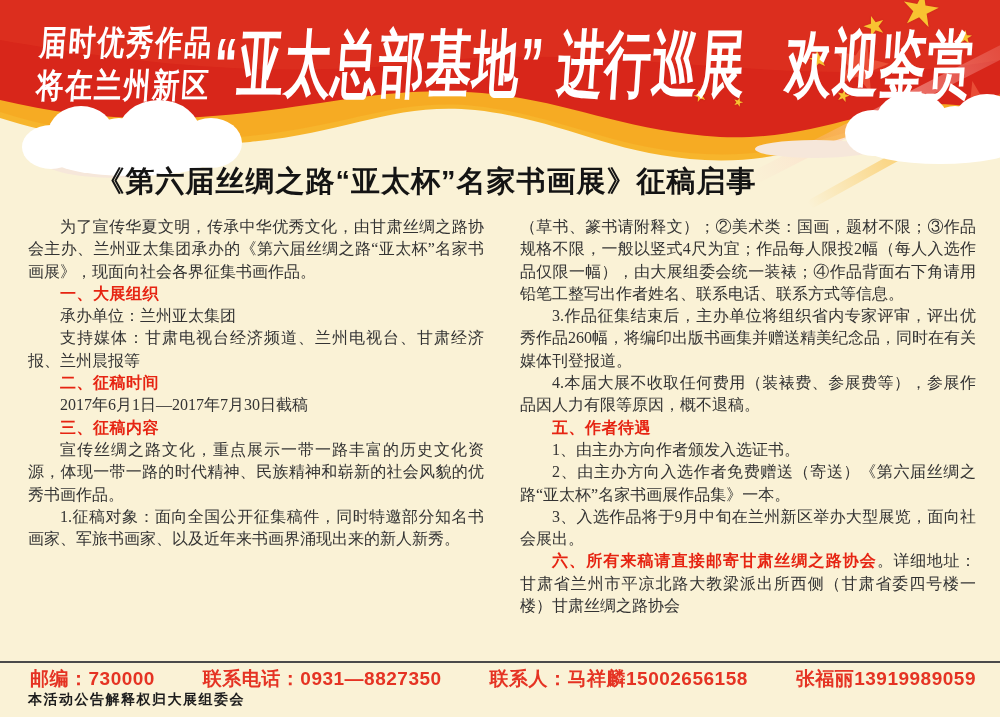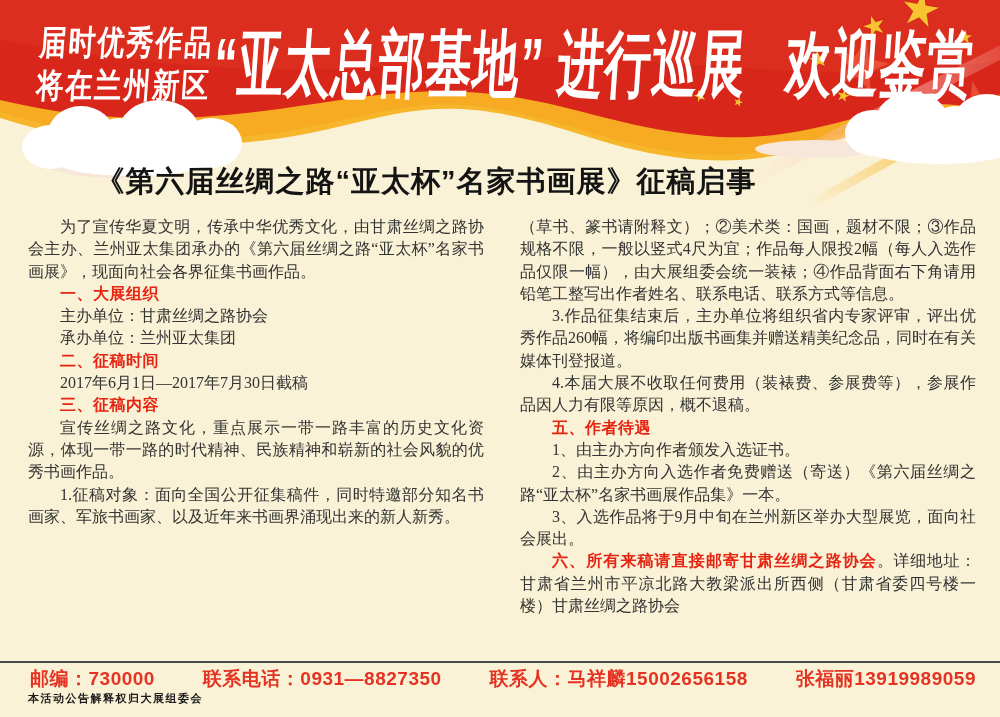--- a/index.html
+++ b/index.html
@@ -92,21 +92,21 @@
   }
   .contact-row {
     position:absolute; top:666px; left:30px; width:946px; z-index:5;
     display:flex; justify-content:space-between; align-items:center;
     color:#e53323; font-family:"Liberation Sans", sans-serif;
     font-weight:bold; font-size:19px; letter-spacing:.5px;
   }
   .disclaimer {
     position:absolute; top:691px; left:28px; z-index:5;
     font-family:"Liberation Sans", sans-serif; font-weight:bold;
-    font-size:11px; color:#1c1c1c; letter-spacing:1.5px;
+    font-size:14px; color:#1c1c1c; letter-spacing:1.5px;
   }
 </style>
 </head>
 <body>
 
 <div class="poster">
 
   <div class="banner">
     <svg class="wave-svg" width="1000" height="200" viewBox="0 0 1000 200">
 
@@ -170,22 +170,22 @@
       <span class="puff" style="left:20px;  top:40px; width:150px; height:32px;"></span>
     </div>
   </div>
 
   <div class="main-title">《第六届丝绸之路“亚太杯”名家书画展》征稿启事</div>
 
   <div class="content">
     <div class="col">
         <p class="p-indent">为了宣传华夏文明，传承中华优秀文化，由甘肃丝绸之路协会主办、兰州亚太集团承办的《第六届丝绸之路“亚太杯”名家书画展》，现面向社会各界征集书画作品。</p>
         <p class="red-head">一、大展组织</p>
-        <p class="p-indent">主办单位：甘肃丝绸之路协会</p>
         <p class="p-indent">承办单位：兰州亚太集团</p>
+        <p class="p-indent">支持媒体：甘肃电视台经济频道、兰州电视台、甘肃经济报、兰州晨报等</p>
         <p class="red-head">二、征稿时间</p>
         <p class="p-indent">2017年6月1日—2017年7月30日截稿</p>
         <p class="red-head">三、征稿内容</p>
         <p class="p-indent">宣传丝绸之路文化，重点展示一带一路丰富的历史文化资源，体现一带一路的时代精神、民族精神和崭新的社会风貌的优秀书画作品。</p>
         <p class="p-indent">1.征稿对象：面向全国公开征集稿件，同时特邀部分知名书画家、军旅书画家、以及近年来书画界涌现出来的新人新秀。</p>
       </div>
     <div class="col">
 
     <p class="">（草书、篆书请附释文）；②美术类：国画，题材不限；③作品规格不限，一般以竖式4尺为宜；作品每人限投2幅（每人入选作品仅限一幅），由大展组委会统一装裱；④作品背面右下角请用铅笔工整写出作者姓名、联系电话、联系方式等信息。</p>
         <p class="p-indent">3.作品征集结束后，主办单位将组织省内专家评审，评出优秀作品260幅，将编印出版书画集并赠送精美纪念品，同时在有关媒体刊登报道。</p>

